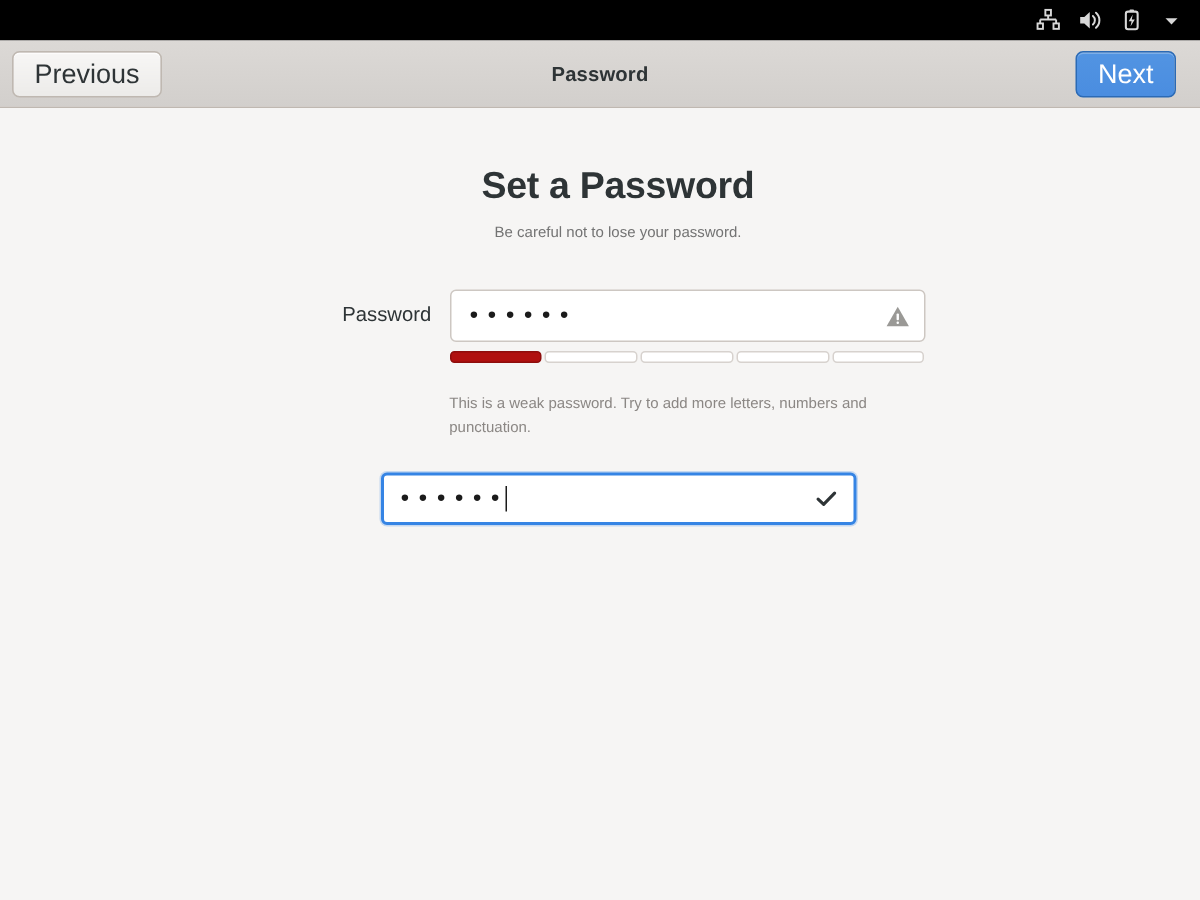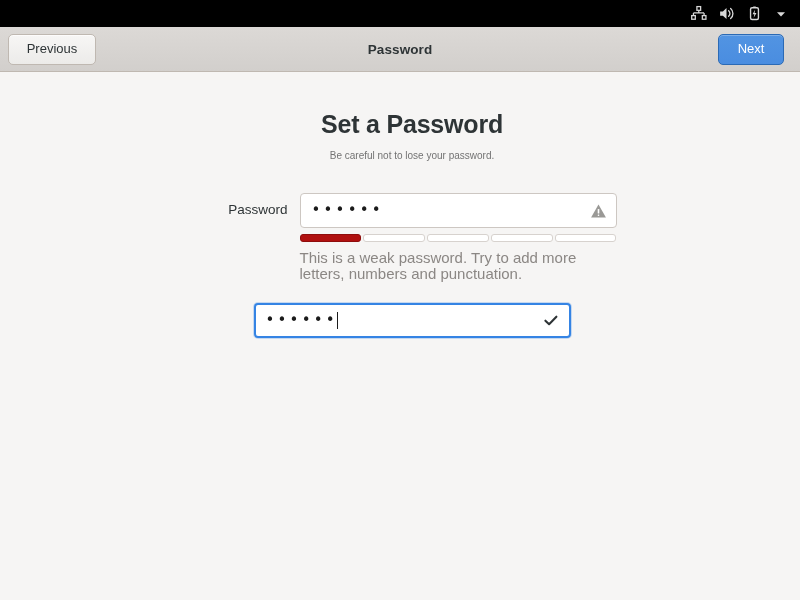--- a/index.html
+++ b/index.html
@@ -76,21 +76,21 @@
     font-weight: bold;
     color: #2e3436;
     letter-spacing: 0.1px;
     pointer-events: none;
   }
 
   .btn {
     position: relative;
     z-index: 2;
     font-family: "Liberation Sans", sans-serif;
-    font-size: 13px;
+    font-size: 18px;
     border-radius: 5px;
     padding: 5px 14px;
     cursor: default;
     line-height: 18px;
     min-height: 31px;
     display: flex;
     align-items: center;
     justify-content: center;
   }
 
@@ -230,22 +230,22 @@
     border: 1px solid #d7d2ce;
     border-radius: 3px;
   }
 
   .meter-seg.filled {
     background: #b0100f;
     border-color: #8e0d0c;
   }
 
   .hint-text {
-    margin-top: 8px;
-    font-size: 15px;
+    margin-top: 20px;
+    font-size: 10px;
     line-height: 15.5px;
     color: #8b8784;
     width: 312px;
   }
 
   .spacer-confirm { height: 22px; }
 </style>
 </head>
 <body>
 

